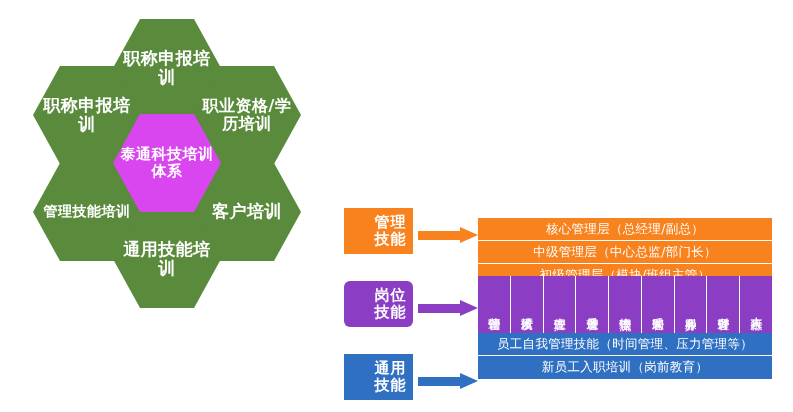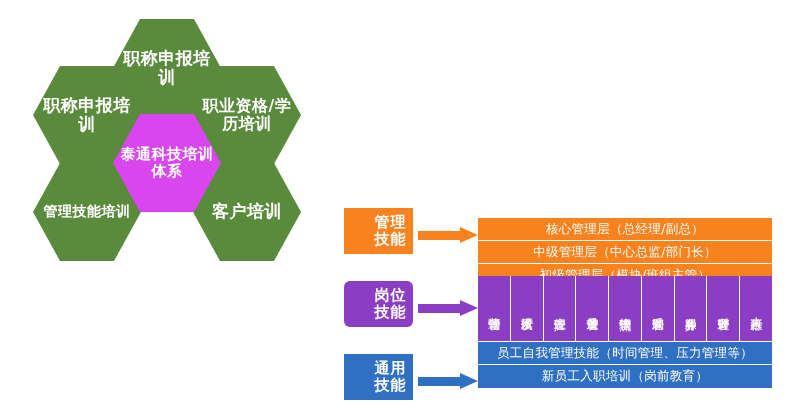--- a/index.html
+++ b/index.html
@@ -102,20 +102,23 @@
     </div>
 
     <div class="hex hex-green" style="left:193px;top:66px;width:108px;height:98px;font-size:16px;">
       <span>职业资格/学历培训</span>
     </div>
 
     <div class="hex hex-green" style="left:193px;top:163px;width:108px;height:98px;font-size:17px;justify-content:center;">
       <span>客户培训</span>
     </div>
 
+    <div class="hex hex-green" style="left:113px;top:210px;width:108px;height:98px;font-size:17px;">
+      <span>通用技能培训</span>
+    </div>
 
     <div class="hex hex-green" style="left:33px;top:163px;width:108px;height:98px;font-size:14px;align-items:center;">
       <span>管理技能培训</span>
     </div>
 
     <div class="hex hex-green" style="left:33px;top:66px;width:108px;height:98px;font-size:17px;">
       <span>职称申报培训</span>
     </div>
 
     <div class="hex hex-orange" style="left:113px;top:114px;width:108px;height:98px;font-size:15px;">
@@ -185,21 +188,21 @@
       <span class="vtxt">客户服务</span>
     </div>
     <div class="col-cell">
       <span class="vtxt">财务管理</span>
     </div>
     <div class="col-cell">
       <span class="vtxt">人事行政</span>
     </div>
   </div>
 
-  <div class="tbl" style="left:478px;top:342px;width:294px;height:47px;">
+  <div class="tbl" style="left:478px;top:333px;width:294px;height:47px;">
     <div class="row row-blue" style="height:23px;">
       <span>员工自我管理技能（时间管理、压力管理等）</span>
     </div>
     <div class="row row-blue" style="height:23px;">
       <span>新员工入职培训（岗前教育）</span>
     </div>
   </div>
 
 </div>
 

